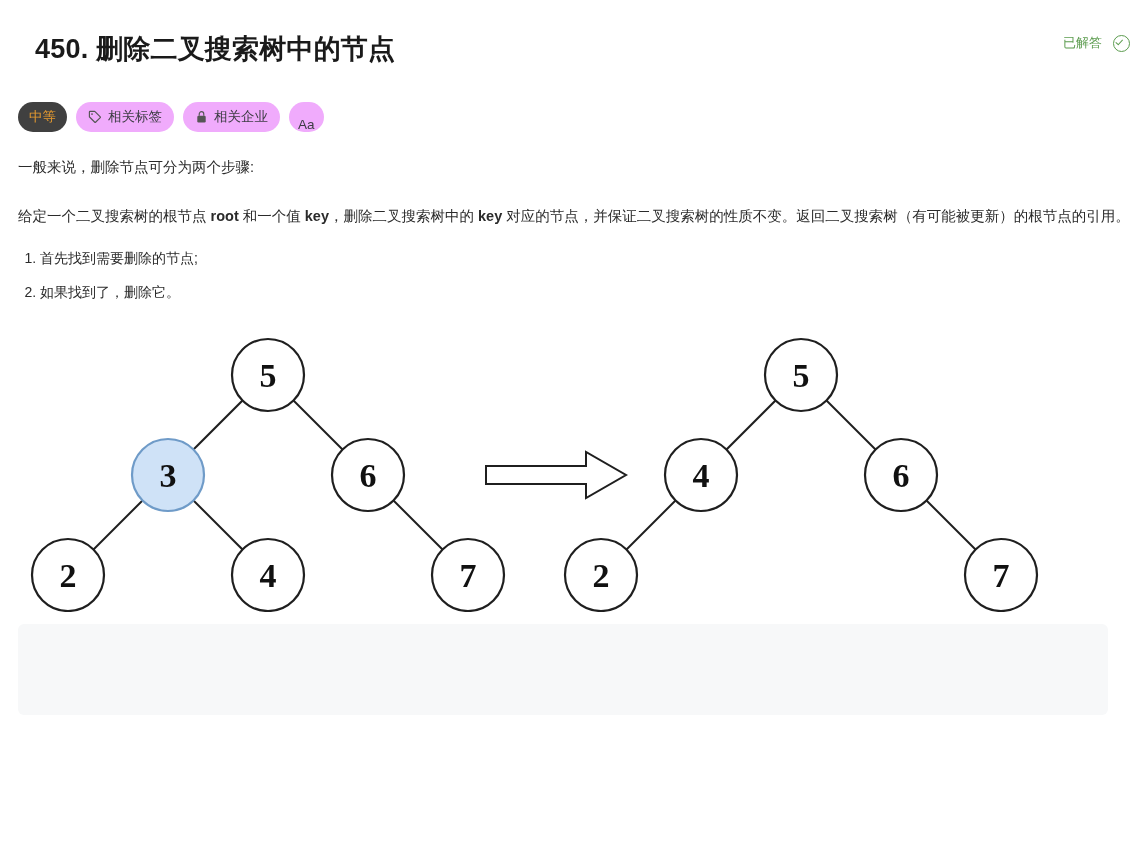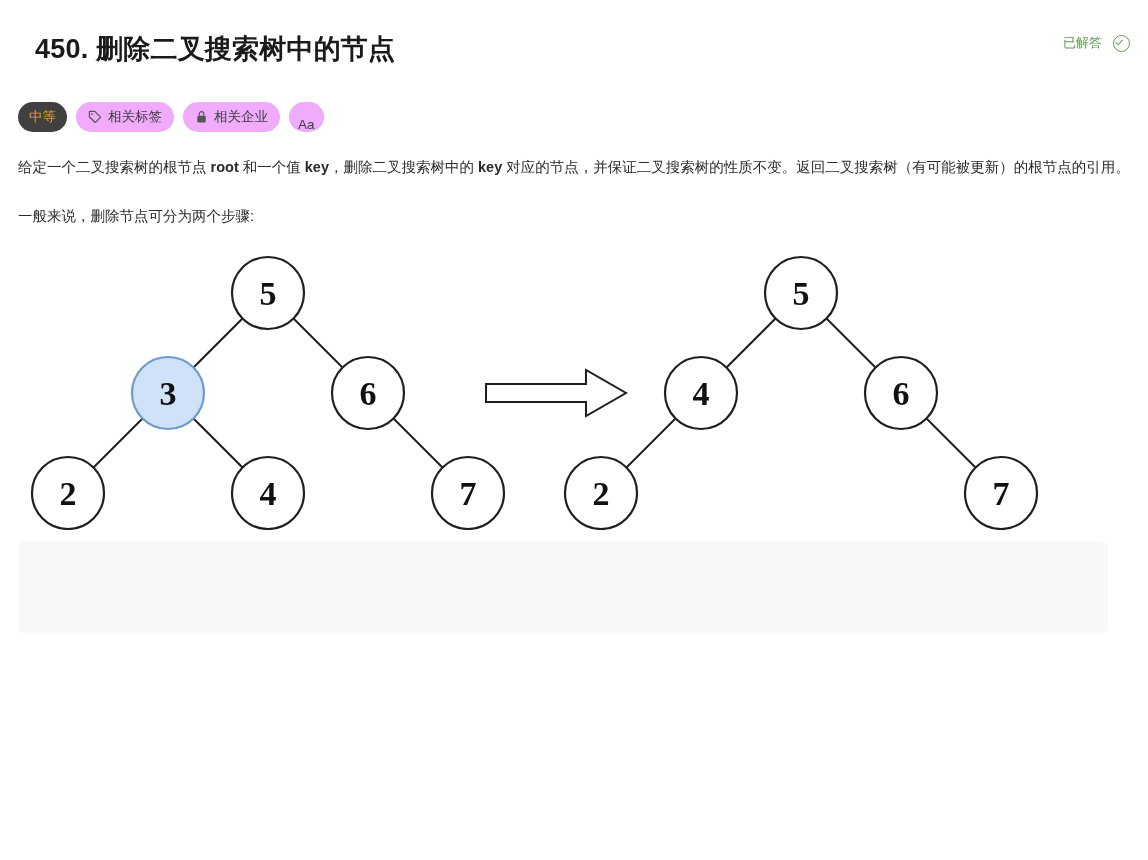--- a/index.html
+++ b/index.html
@@ -173,26 +173,30 @@
         </svg>
       </span>
       <span>相关企业</span>
     </div>
 
     <div class="chip icon-only">
       <span>Aa</span>
     </div>
   </div>
 
+  <p class="para">一般来说，删除节点可分为两个步骤:</p>
+
   <p class="para">
     <span>给定一个二叉搜索树的根节点 </span><b>root</b><span> 和一个值 </span><b>key</b><span>，删除二叉搜索树中的 </span><b>key</b><span> 对应的节点，并保证二叉搜索树的性质不变。返回二叉搜索树（有可能被更新）的根节点的引用。</span>
   </p>
 
-  <p class="para">一般来说，删除节点可分为两个步骤:</p>
-
+  <ol class="steps">
+    <li>首先找到需要删除的节点;</li>
+    <li>如果找到了，删除它。</li>
+  </ol>
 
 
   <svg class="figure" viewBox="0 0 1040 290" width="1040" height="290">
     <g stroke="#1f1f1f" stroke-width="2" fill="none">
 
       <line x1="250" y1="53" x2="150" y2="153"></line>
       <line x1="250" y1="53" x2="350" y2="153"></line>
       <line x1="150" y1="153" x2="50" y2="253"></line>
       <line x1="150" y1="153" x2="250" y2="253"></line>
       <line x1="350" y1="153" x2="450" y2="253"></line>

